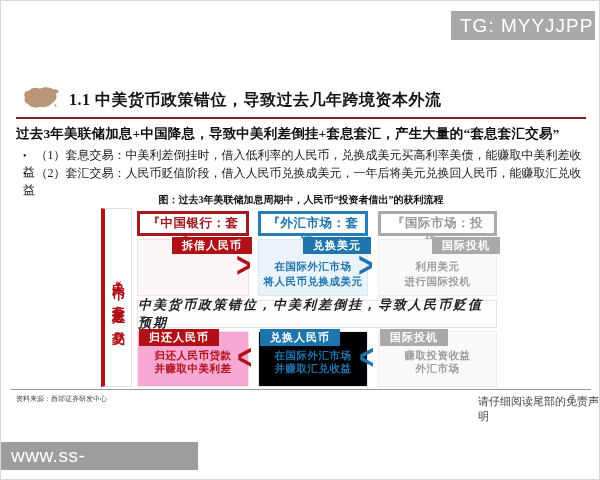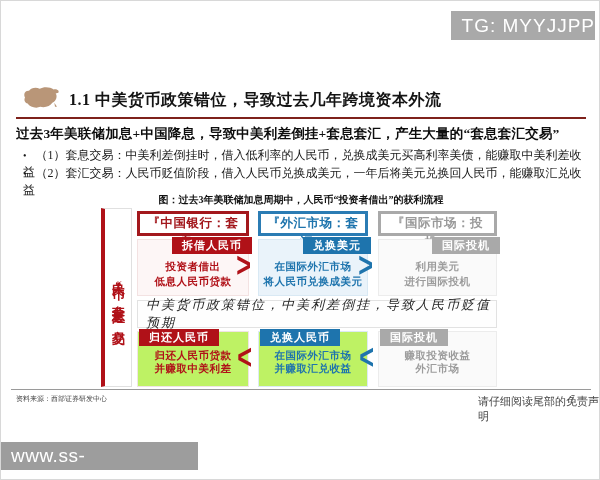--- a/index.html
+++ b/index.html
@@ -8,21 +8,21 @@
     position: relative; width: 600px; height: 480px;
     background: #ffffff; overflow: hidden;
     font-family: "Liberation Serif", "DejaVu Serif", serif;
     border: 1px solid #d8d8d8;
   }
   
   .tg-badge {
     position: absolute; top: 10px; left: 450px; width: 144px; height: 29px;
     background: #a9a9a9; color: #ffffff;
     font-family: "Liberation Sans", "DejaVu Sans", sans-serif;
-    font-size: 19px; line-height: 29px; padding-left: 1px; letter-spacing: 1px; text-align: right;
+    font-size: 19px; line-height: 29px; padding-left: 9px; letter-spacing: 1px;
   }
   
   .title-row { position: absolute; top: 80px; left: 20px; width: 560px; height: 30px; display: flex; align-items: flex-end; }
   .bull-icon { width: 40px; height: 27px; margin-right: 8px; flex: 0 0 auto; }
   .page-title { font-size: 16px; font-weight: bold; color: #141414; letter-spacing: 0.5px; }
   .title-rule { position: absolute; top: 116px; left: 15px; width: 570px; height: 2px; background: #7e211b; }
 
   
   .summary-heading {
     position: absolute; top: 124px; left: 15px; width: 575px;
@@ -61,22 +61,22 @@
   .dheader.red  { border: 3px solid #a3181d; color: #a3181d; }
   .dheader.blue { border: 3px solid #2b7cb4; color: #1e74ad; }
   .dheader.gray { border: 3px solid #a9a9a9; color: #9a9a9a; }
 
   .cell { height: 57px; }
   .row-top .cell { top: 31px; }
   .row-top .c1c { background: #fdf6f6; border: 1px solid #f3e2e2; }
   .row-top .c2c { background: #eaf3fa; border: 1px solid #d9e9f4; }
   .row-top .c3c { background: #fafafa; border: 1px solid #ececec; }
   .row-bot .cell { top: 123px; height: 56px; }
-  .row-bot .c1c { background: #bef264; border: 1px solid #f0e4e4; padding-left: 36px; }
-  .row-bot .c2c { background: #bef264; border: 1px solid #ddeaf3; }
+  .row-bot .c1c { background: #f9a8d4; border: 1px solid #f0e4e4; padding-left: 36px; }
+  .row-bot .c2c { background: #000000; border: 1px solid #ddeaf3; }
   .row-bot .c3c { background: #fafafa; border: 1px solid #ececec; }
 
   .tag {
     position: absolute; top: -3px; height: 17px; line-height: 17px;
     padding: 0 10px; color: #fff; font-size: 11px; font-weight: bold; letter-spacing: 1px;
   }
   .row-top .tag { right: -4px; }
   .row-bot .tag { left: 1px; }
   .tag.red  { background: #b01118; }
   .tag.blue { background: #1e74ad; }
@@ -95,22 +95,22 @@
     font-size: 23px; font-weight: 900; transform: scale(1.1, 1.5);
   }
   .flow-arrow.red { color: #b01118; } .flow-arrow.blue { color: #1e74ad; }
   .a1 { left: 136px; top: 44px; } .a2 { left: 258px; top: 44px; }
   .a3 { left: 137px; top: 136px; } .a4 { left: 259px; top: 136px; }
 
   .mid-band {
     position: absolute; left: 36px; top: 92px; width: 360px; height: 28px;
     background: #fefefe; border: 1px solid #e2e2e2;
     display: flex; align-items: center; justify-content: center;
-    font-size: 13px; font-weight: normal; font-style: italic;
-    color: #1f1f1f; letter-spacing: 2px; padding-left: 8px;
+    font-size: 13px; font-weight: bold; font-style: italic;
+    color: #1f1f1f; letter-spacing: 2px;
   }
 
   
   .footer-rule { position: absolute; top: 388px; left: 10px; width: 580px; height: 1px; background: #9a9a9a; }
   .footer-src { position: absolute; top: 393px; left: 15px; font-size: 7px; color: #444; }
   .footer-disc { position: absolute; top: 393px; left: 455px; font-size: 11px; color: #444; margin-left: 22px; }
   .footer-page { position: absolute; top: 393px; left: 570px; font-size: 7.5px; color: #444; }
 
   
   .watermark {
@@ -147,24 +147,20 @@
       <span>人民币“套息套汇”交易</span>
     </div>
 
     <div class="dcol dheader red c1">『中国银行：套息』</div>
     <div class="dcol dheader blue c2">『外汇市场：套汇』</div>
     <div class="dcol dheader gray c3">『国际市场：投机』</div>
 
     <div class="row-top">
       <div class="dcol cell c1 c1c txt-red">
         <div class="tag red">拆借人民币</div>
-        <div class="cell-lines">
-          <div>投资者借出</div>
-          <div>低息人民币贷款</div>
-        </div>
       </div>
       <div class="dcol cell c2 c2c txt-blue">
         <div class="tag blue">兑换美元</div>
         <div class="cell-lines">
           <div>在国际外汇市场</div>
           <div>将人民币兑换成美元</div>
         </div>
       </div>
       <div class="dcol cell c3 c3c txt-gray">
         <div class="tag gray">国际投机</div>

